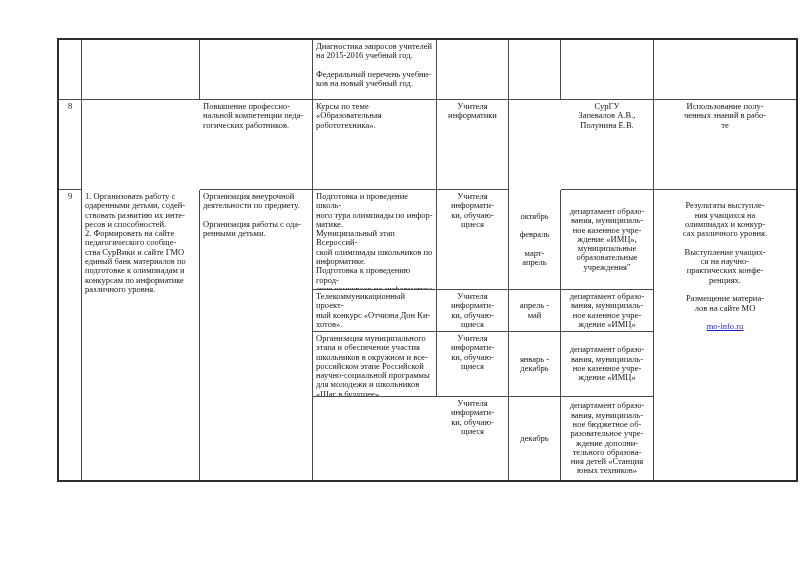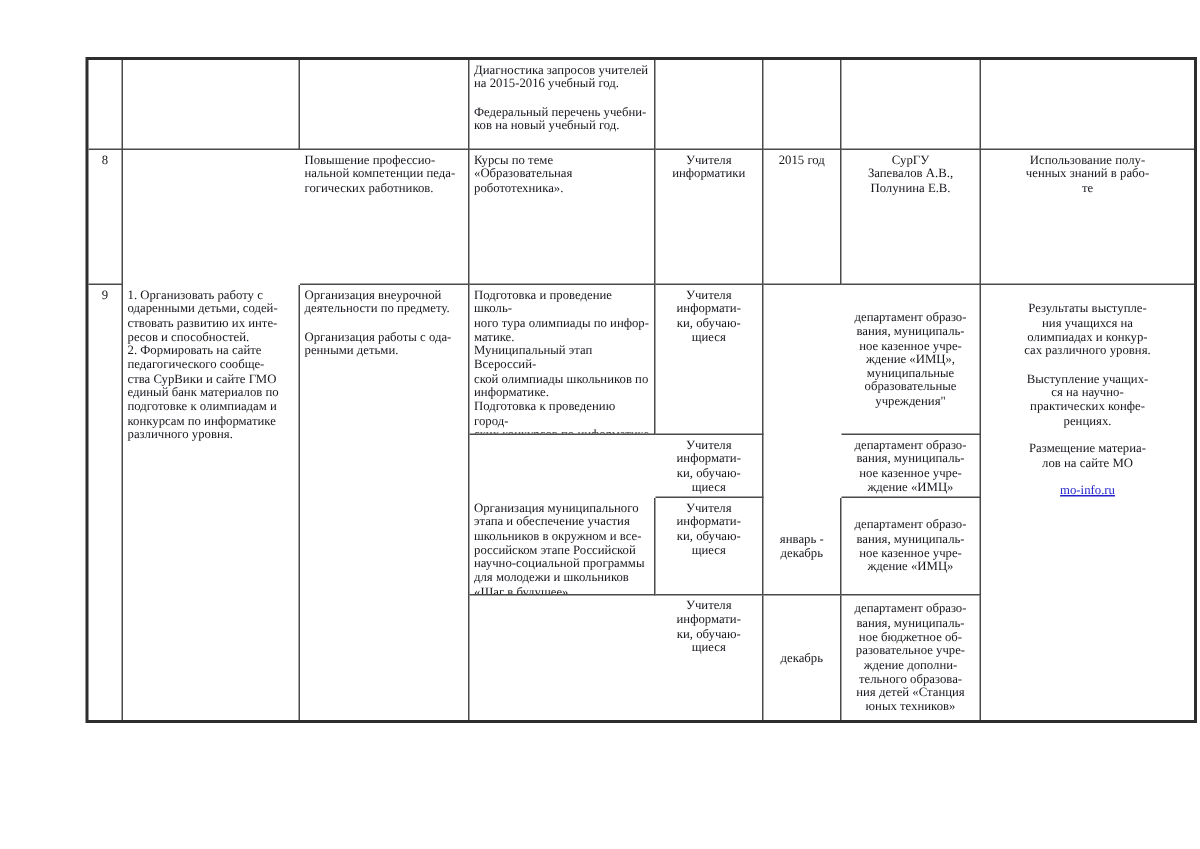--- a/index.html
+++ b/index.html
@@ -56,21 +56,20 @@
     <div class="c be" style="grid-area:1/8/2/9"></div>
 
     <div class="c ctr" style="grid-area:2/1/3/2">8</div>
     <div class="c" style="grid-area:2/4/3/5">Курсы по теме «Образовательная
 робототехника».</div>
     <div class="c" style="grid-area:2/3/3/4">Повышение профессио-
 нальной компетенции педа-
 гогических работников.</div>
     <div class="c ctr" style="grid-area:2/5/3/6">Учителя
 информатики</div>
-    <div class="c ctr" style="grid-area:2/6/3/7">2015 год</div>
     <div class="c ctr be" style="grid-area:2/8/3/9">Использование полу-
 ченных знаний в рабо-
 те</div>
     <div class="c ctr" style="grid-area:2/7/3/8">СурГУ
 Запевалов А.В.,
 Полунина Е.В.</div>
 
     <div class="c ctr bb" style="grid-area:3/1/7/2">9</div>
     <div class="c bb" style="grid-area:3/2/7/3">1. Организовать работу с
 одаренными детьми, содей-
@@ -111,32 +110,43 @@
 ской олимпиады школьников по
 информатике.
 Подготовка к проведению город-
 ских конкурсов по информатике
 (Информашка-2015 – городской
 интеллектуальный марафон).</div>
     <div class="c ctr" style="grid-area:3/5/4/6">Учителя
 информати-
 ки, обучаю-
 щиеся</div>
+    <div class="c ctr vc" style="grid-area:3/6/4/7">октябрь
+
+февраль
+
+март-
+апрель</div>
     <div class="c ctr vc" style="grid-area:3/7/4/8">департамент образо-
 вания, муниципаль-
 ное казенное учре-
 ждение «ИМЦ»,
 муниципальные
 образовательные
 учреждения"</div>
 
+    <div class="c" style="grid-area:4/4/5/5">Телекоммуникационный проект-
+ный конкурс «Отчизна Дон Ки-
+хотов».</div>
     <div class="c ctr" style="grid-area:4/5/5/6">Учителя
 информати-
 ки, обучаю-
 щиеся</div>
+    <div class="c ctr vc" style="grid-area:4/6/5/7">апрель -
+май</div>
     <div class="c ctr vc" style="grid-area:4/7/5/8">департамент образо-
 вания, муниципаль-
 ное казенное учре-
 ждение «ИМЦ»</div>
 
     <div class="c" style="grid-area:5/4/6/5">Организация муниципального
 этапа и обеспечение участия
 школьников в окружном и все-
 российском этапе Российской
 научно-социальной программы

